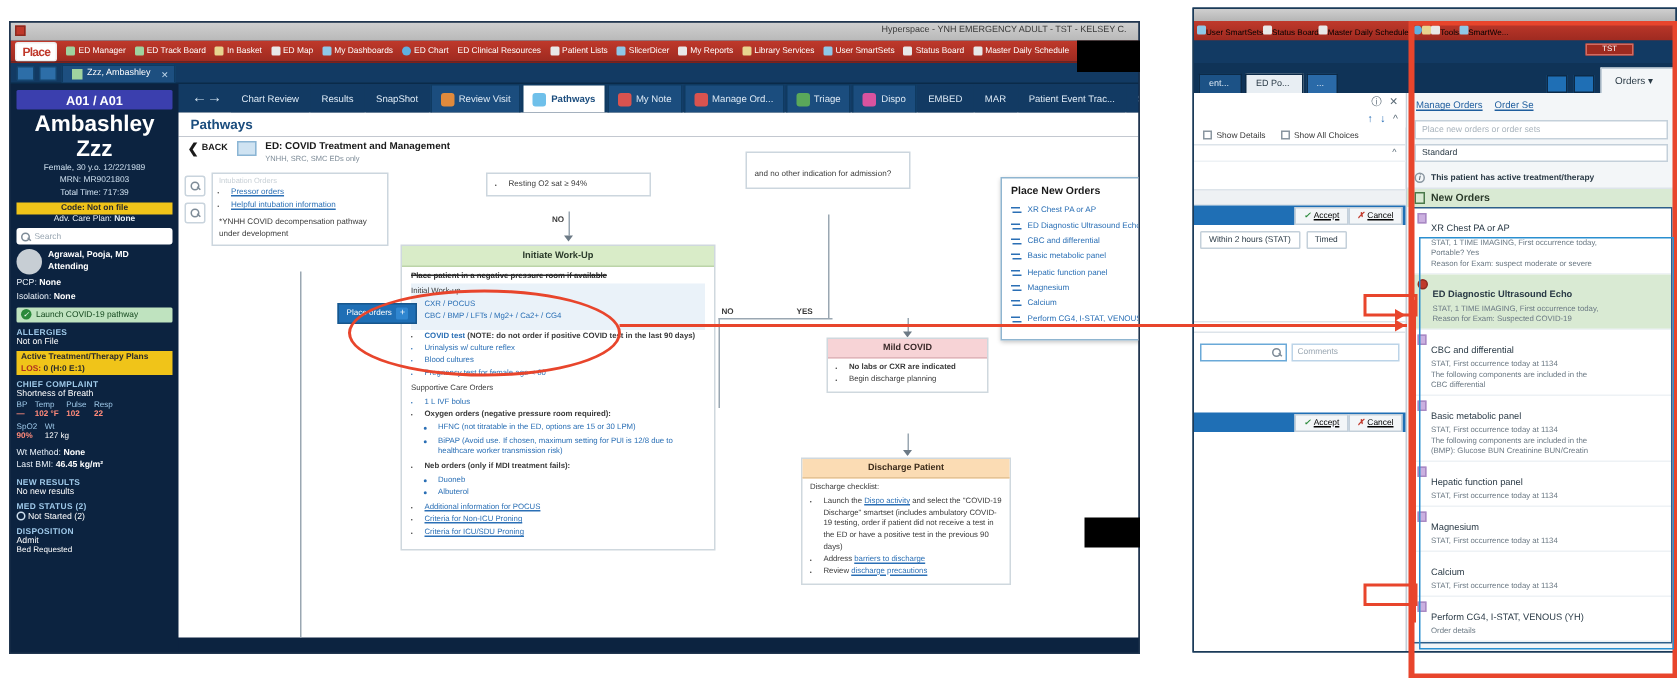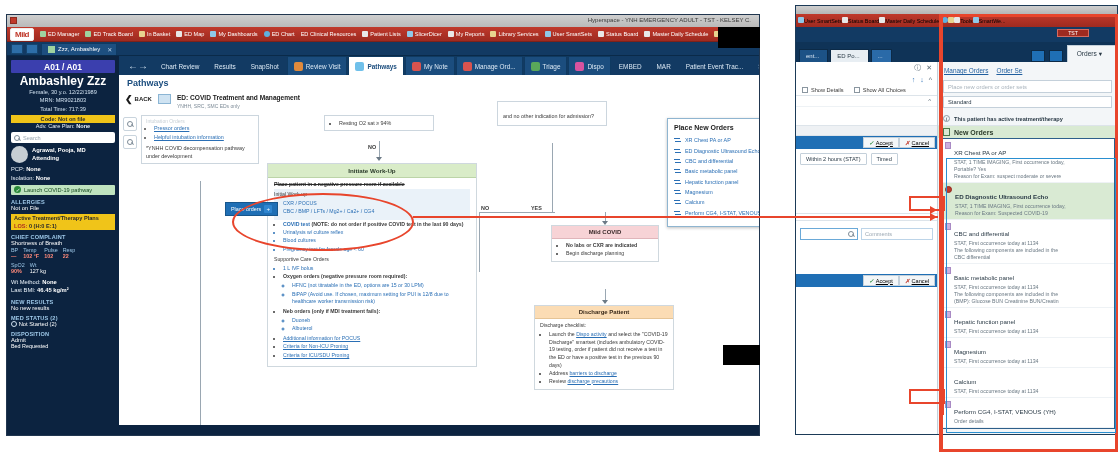--- a/index.html
+++ b/index.html
@@ -66,21 +66,21 @@
   .avatar {
     width:42px;height:42px;border-radius:50%;background:#dbe9a8;color:#5a6a2a;
     display:flex;align-items:center;justify-content:center;font-size:17px;font-weight:bold;
   }
   .sticky { width:16px;height:20px;background:#f4e07a; border:1px solid #d8c05a; transform:rotate(-6deg);}
   .dot-ic { width:9px;height:9px;border-radius:50%;border:1px solid #8fb6d8;display:inline-block;}
   .room-band {
     background:#3b3fae;color:#fff;text-align:center;font-size:8.5px;font-weight:bold;
     padding:1.5px 0; margin:1px 0; border-radius:1px;
   }
-  .pname { text-align:center;font-size:12px;font-weight:bold;color:#fff;}
+  .pname { text-align:center;font-size:15px;font-weight:bold;color:#fff;}
   .pline { text-align:center;font-size:5.6px;color:#cfe0ef; line-height:1.5;}
   .code-band { background:#f0c419;color:#2a2a2a;font-size:5.6px;text-align:center;padding:1px 0;margin-top:2px;font-weight:bold;}
   .adv-line { text-align:center;font-size:5.6px;color:#e8f0f8;}
   .sb-search {
     margin:3px 0; background:#fff;border-radius:2px;height:11px;display:flex;align-items:center;
     padding:0 3px; gap:3px;
   }
   .sb-search .ph { font-size:5.6px;color:#9aa7b2;}
   .mag { width:6px;height:6px;border:1px solid #7d8b97;border-radius:50%;position:relative;}
   .mag:after{content:"";position:absolute;width:3px;height:1px;background:#7d8b97;right:-2px;bottom:0;transform:rotate(45deg);}
@@ -262,21 +262,21 @@
 <div class="stage">
 
   <div class="win-left">
 
     <div class="titlebar">
       <span class="appsq"></span>
       <span class="ttl">Hyperspace - YNH EMERGENCY ADULT - TST - KELSEY C.</span>
     </div>
 
     <div class="epicbar">
-      <span class="epiclogo">Mild</span>
+      <span class="epiclogo">Place</span>
       <span class="mi">
           <i class="gi g"></i>
           <span>ED Manager</span>
         </span>
       <span class="mi">
           <i class="gi g"></i>
           <span>ED Track Board</span>
         </span>
       <span class="mi">
           <i class="gi y"></i>

